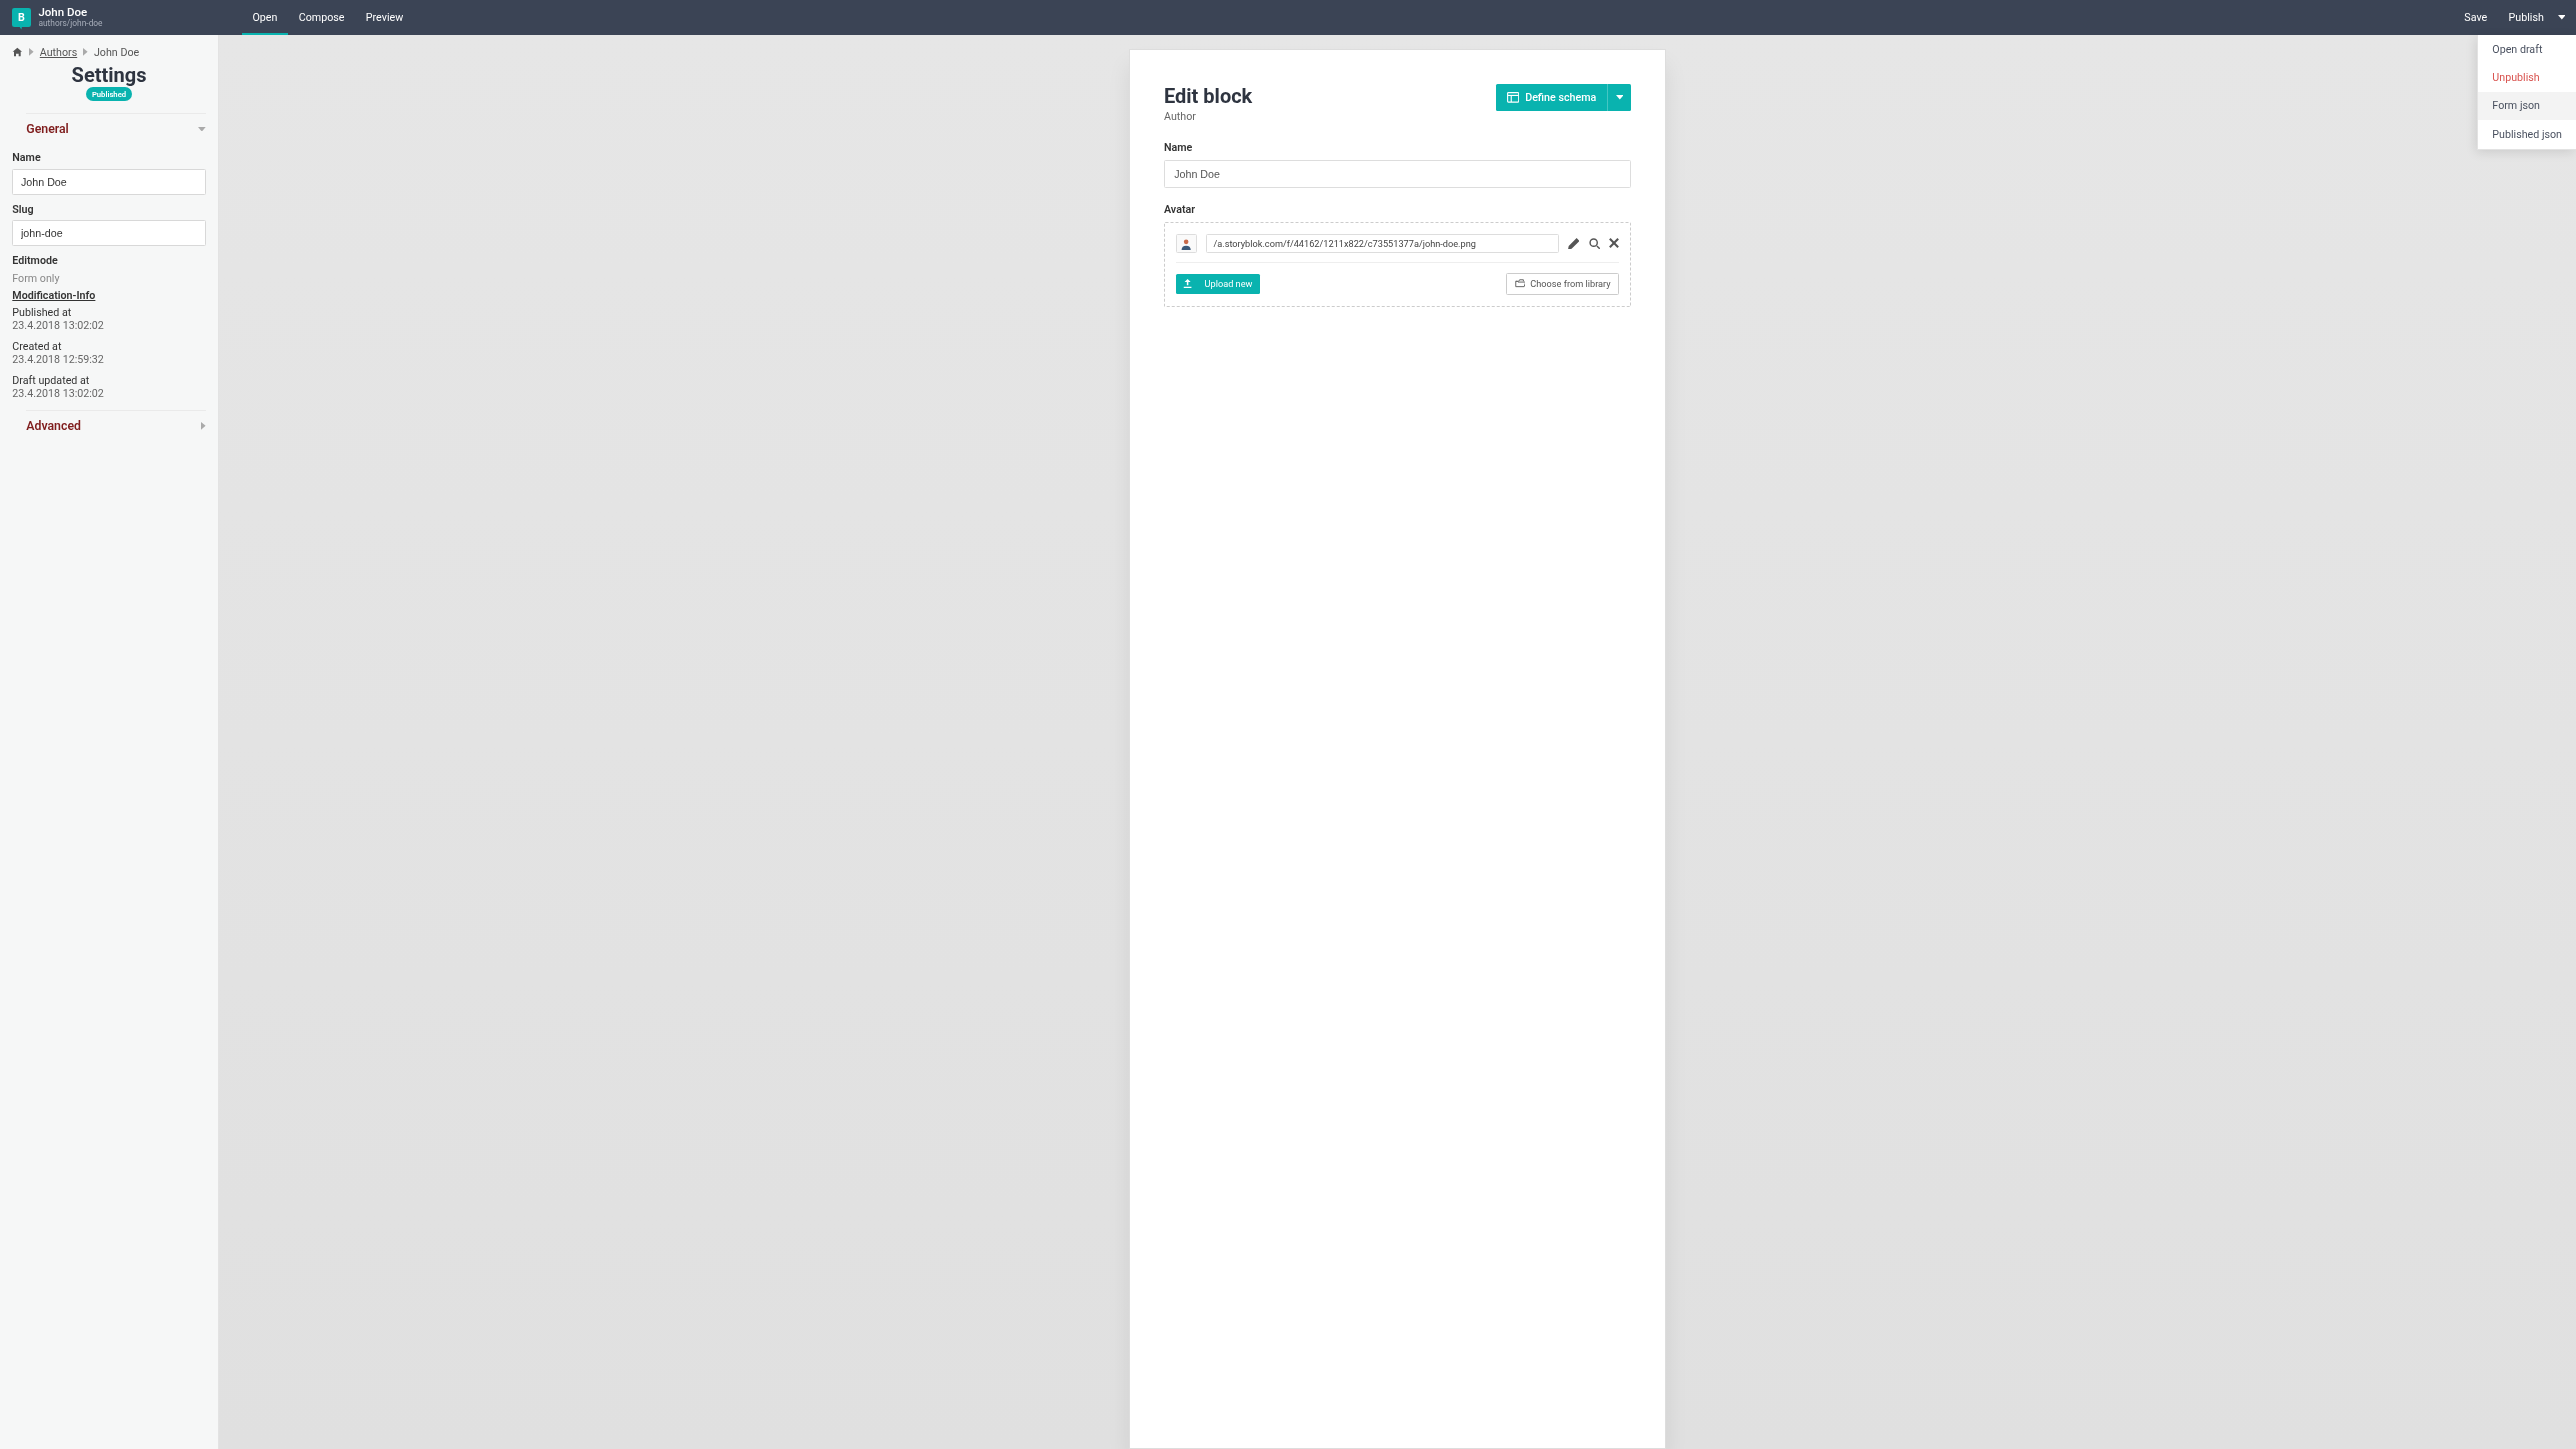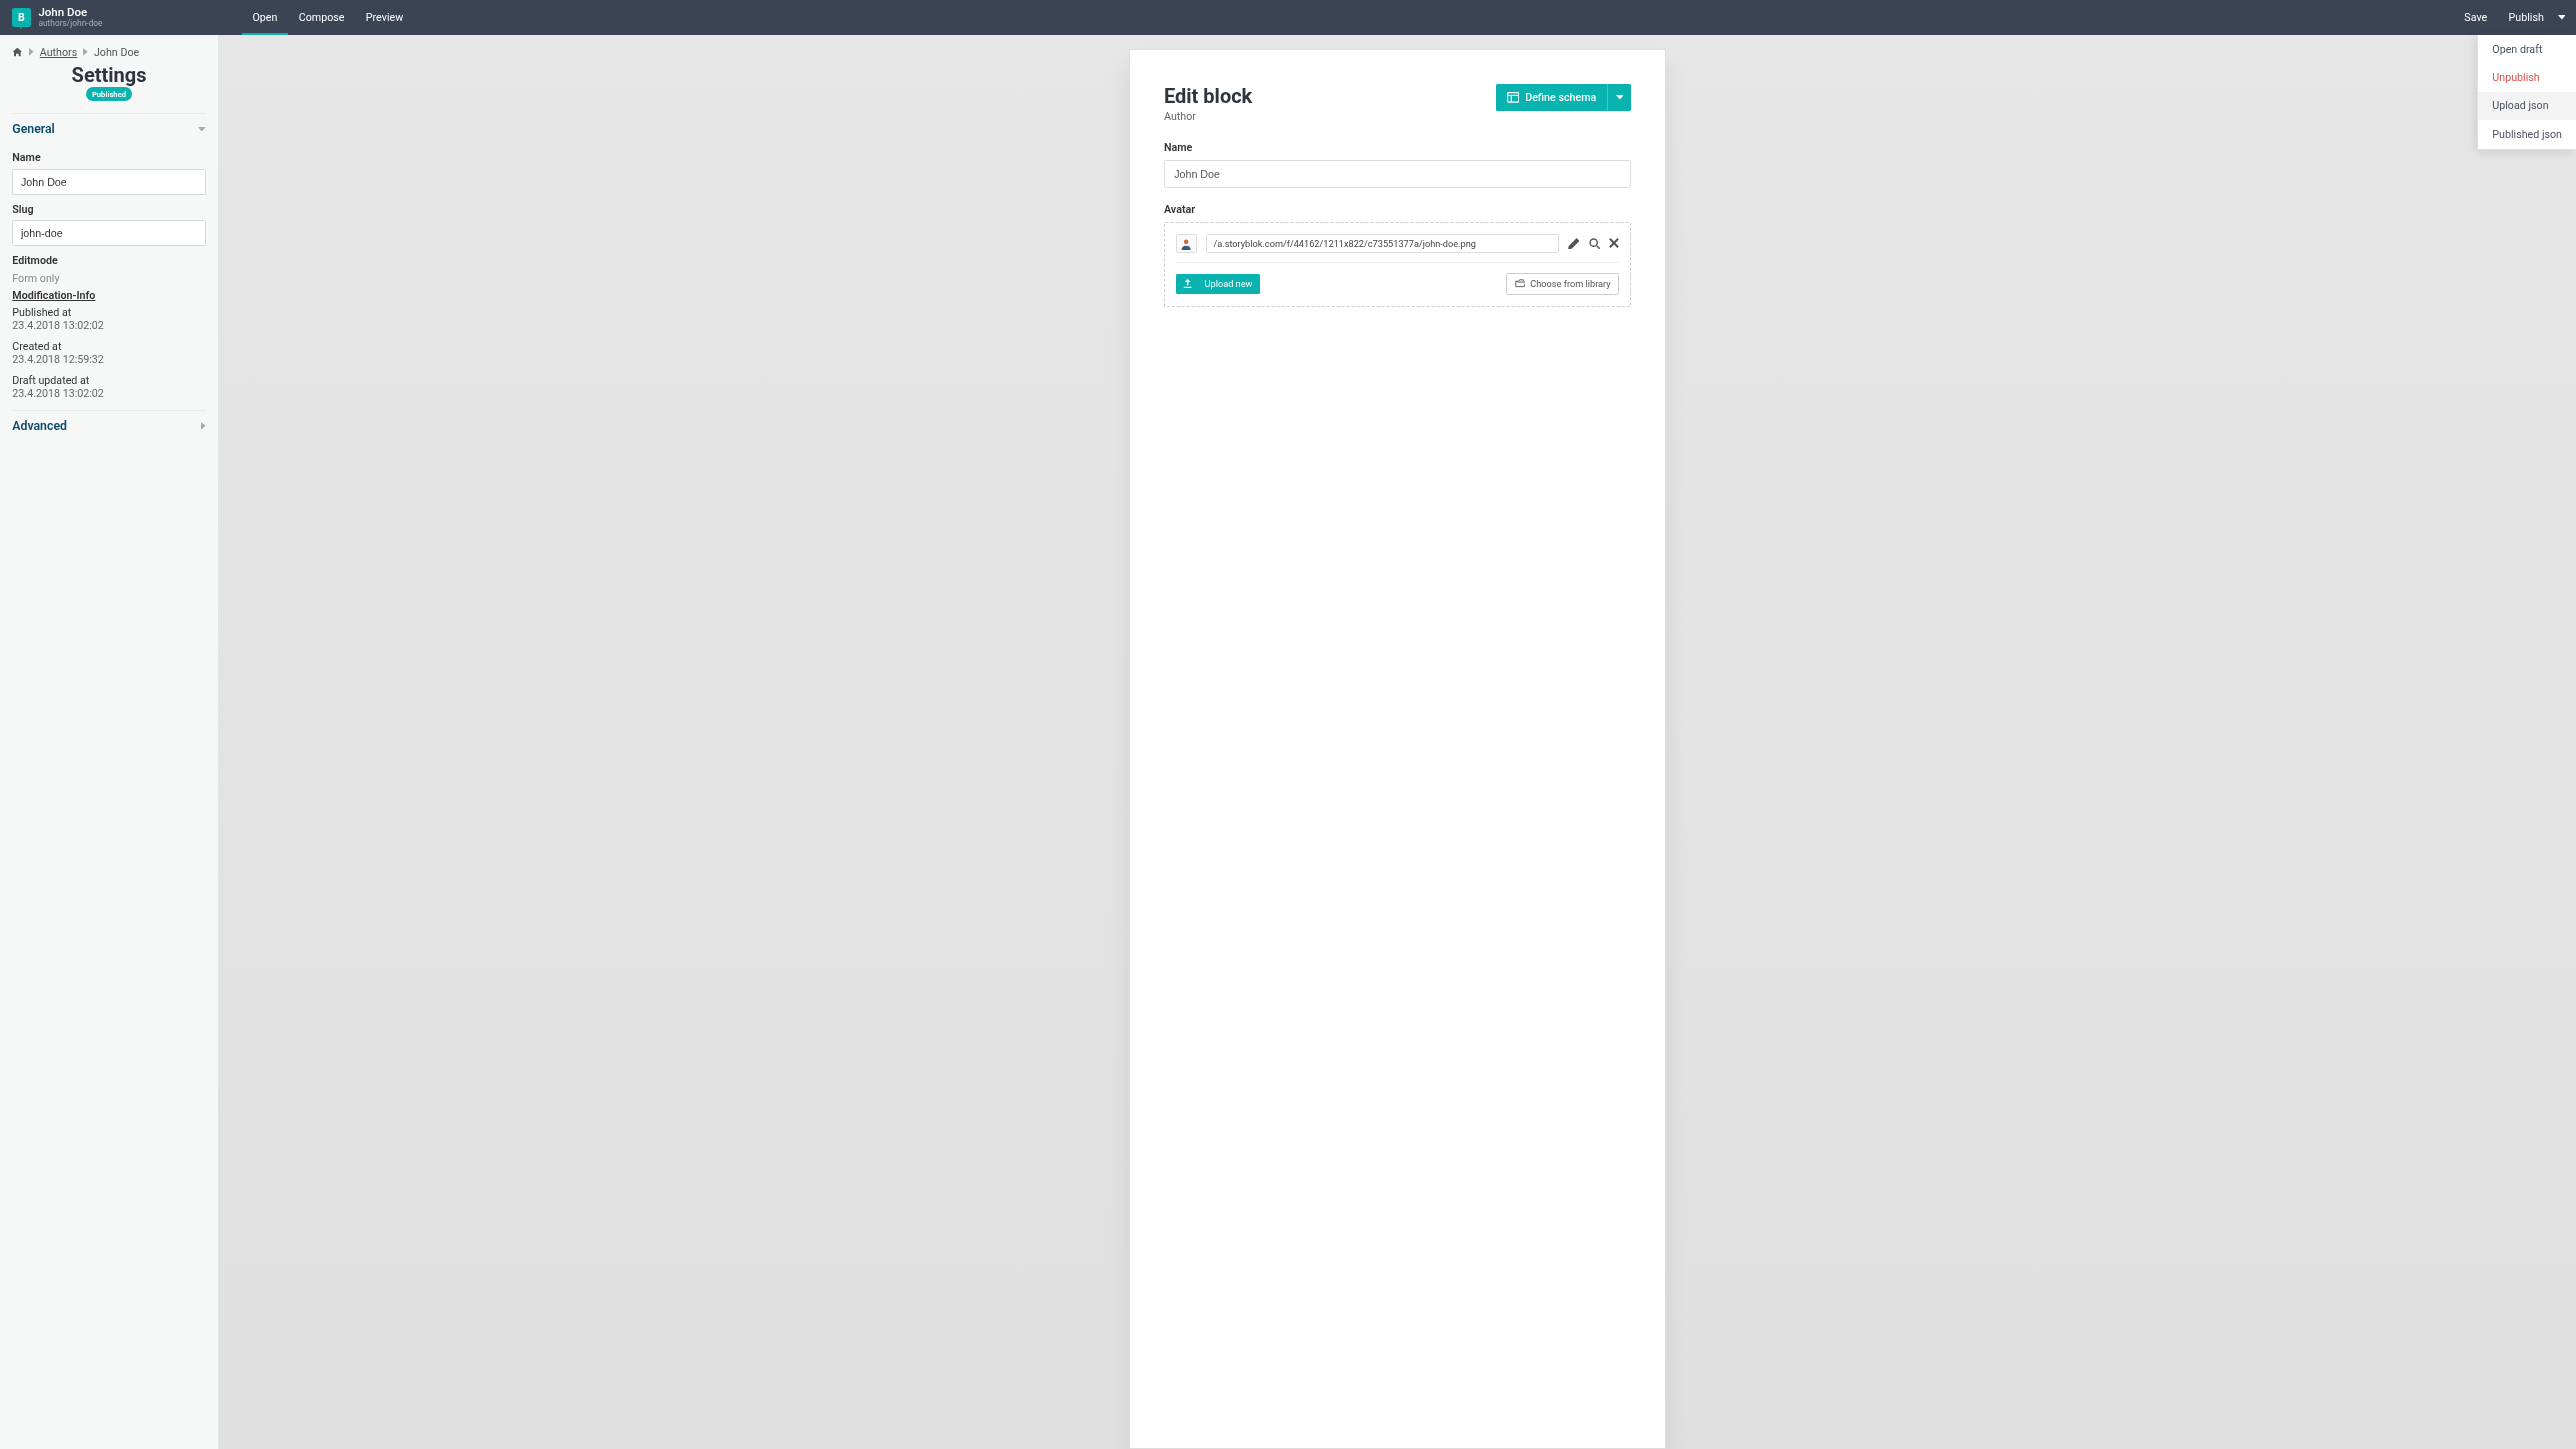--- a/index.html
+++ b/index.html
@@ -107,23 +107,24 @@
 
   .settings-title-row { display:flex; align-items:center; justify-content:space-between; margin:4.6px 0 12.3px;flex-direction:column; }
   .settings-title { font-size: 20px; font-weight: 700; color:#2e3440; }
   .badge {
     background:#09b3af; color:#fff; font-size:7.7px; font-weight:600;
     padding:2.3px 6.1px; border-radius:7.7px;
   }
 
   .section-header {
     display:flex; justify-content:space-between; align-items:center;
-    font-size:12.3px; font-weight:600; color:#0c4a6e;
+    font-size:12.3px; font-weight:600; color:#7f1d1d;
     padding: 7.7px 0; cursor:pointer;
     border-top:0.8px solid #eaeaea;
+    margin-left:14px;
   }
   .section-header .caret { color:#aaa; font-size:9.2px; }
 
   .field-label { font-size:10.7px; font-weight:600; color:#333; margin-top:7.7px; margin-bottom:4.6px; }
   .field-input {
     width:100%; padding:6.1px 7.7px; font-size:10.7px;
     border:0.8px solid #d8d8d8; background:#fff; color:#333;
     border-radius:1.5px;
   }
   .muted { color:#888; font-size:10.7px; margin-top:3.1px; }
@@ -251,21 +252,21 @@
 </div>
 
 <div class="dropdown">
   <div class="dropdown-item">
     <span>Open draft</span>
   </div>
   <div class="dropdown-item danger">
     <span>Unpublish</span>
   </div>
   <div class="dropdown-item hovered">
-    <span>Upload json</span>
+    <span>Form json</span>
   </div>
   <div class="dropdown-item">
     <span>Published json</span>
   </div>
 </div>
 
 <div class="body-area">
 
   <div class="sidebar">
 

